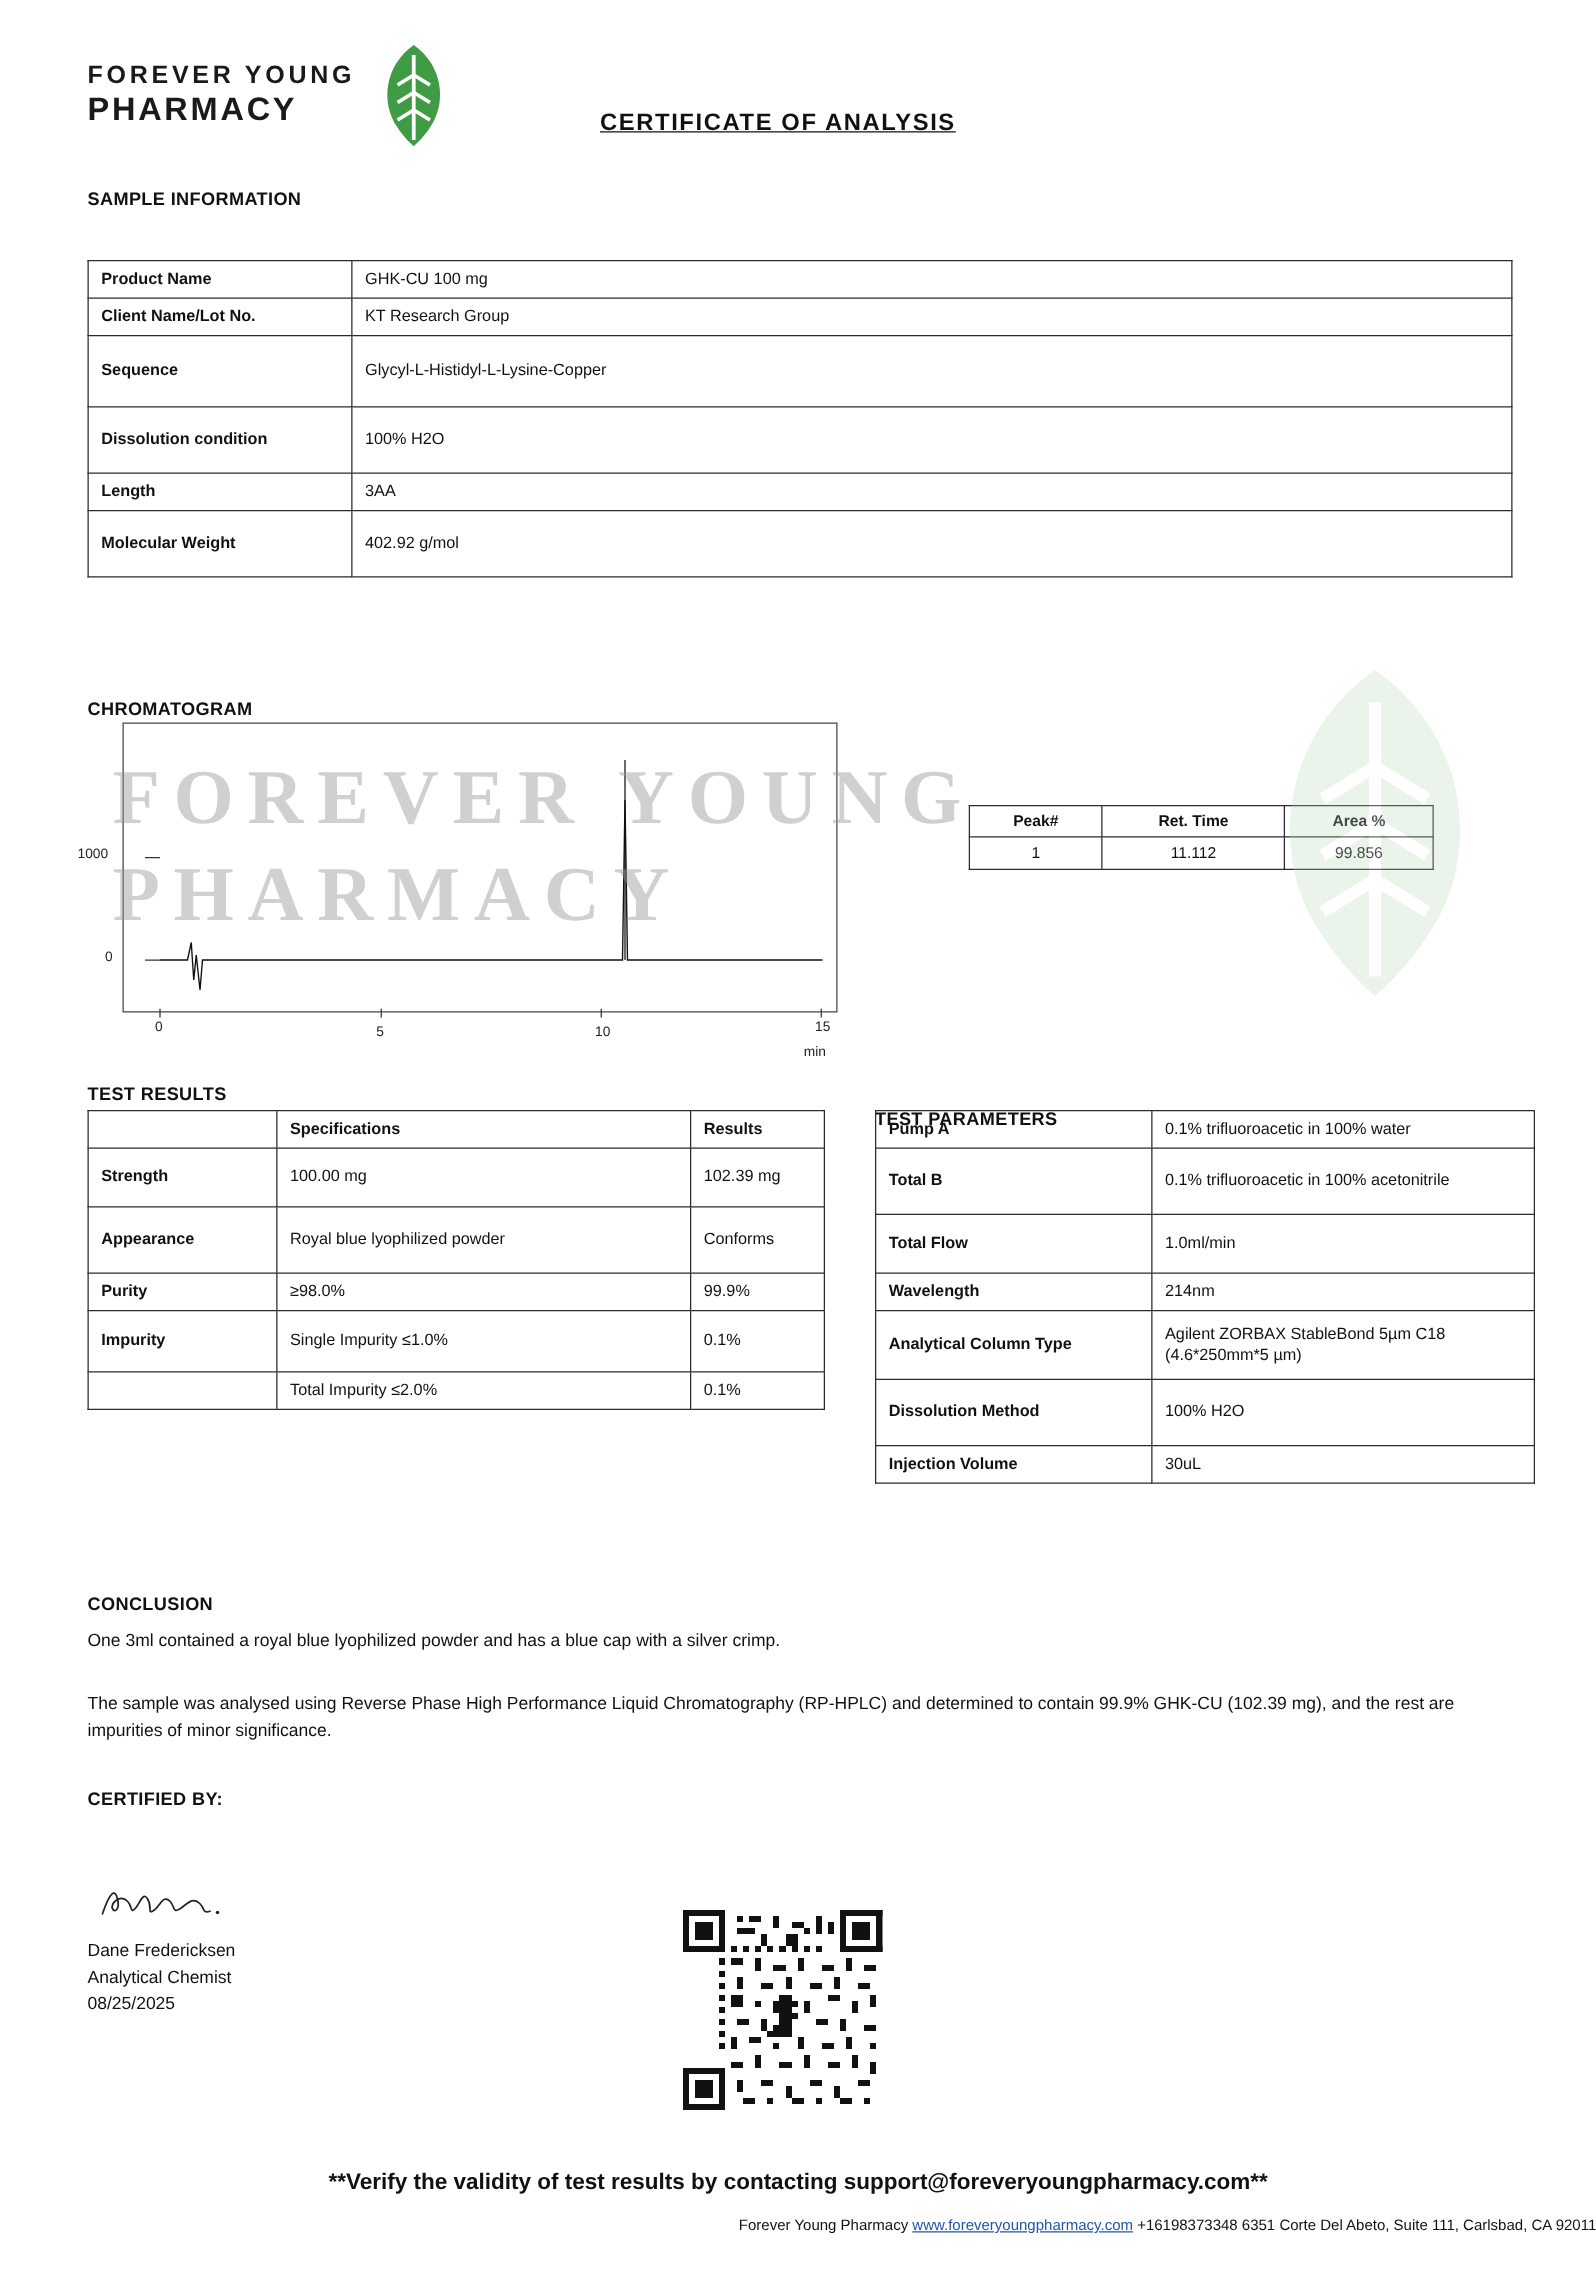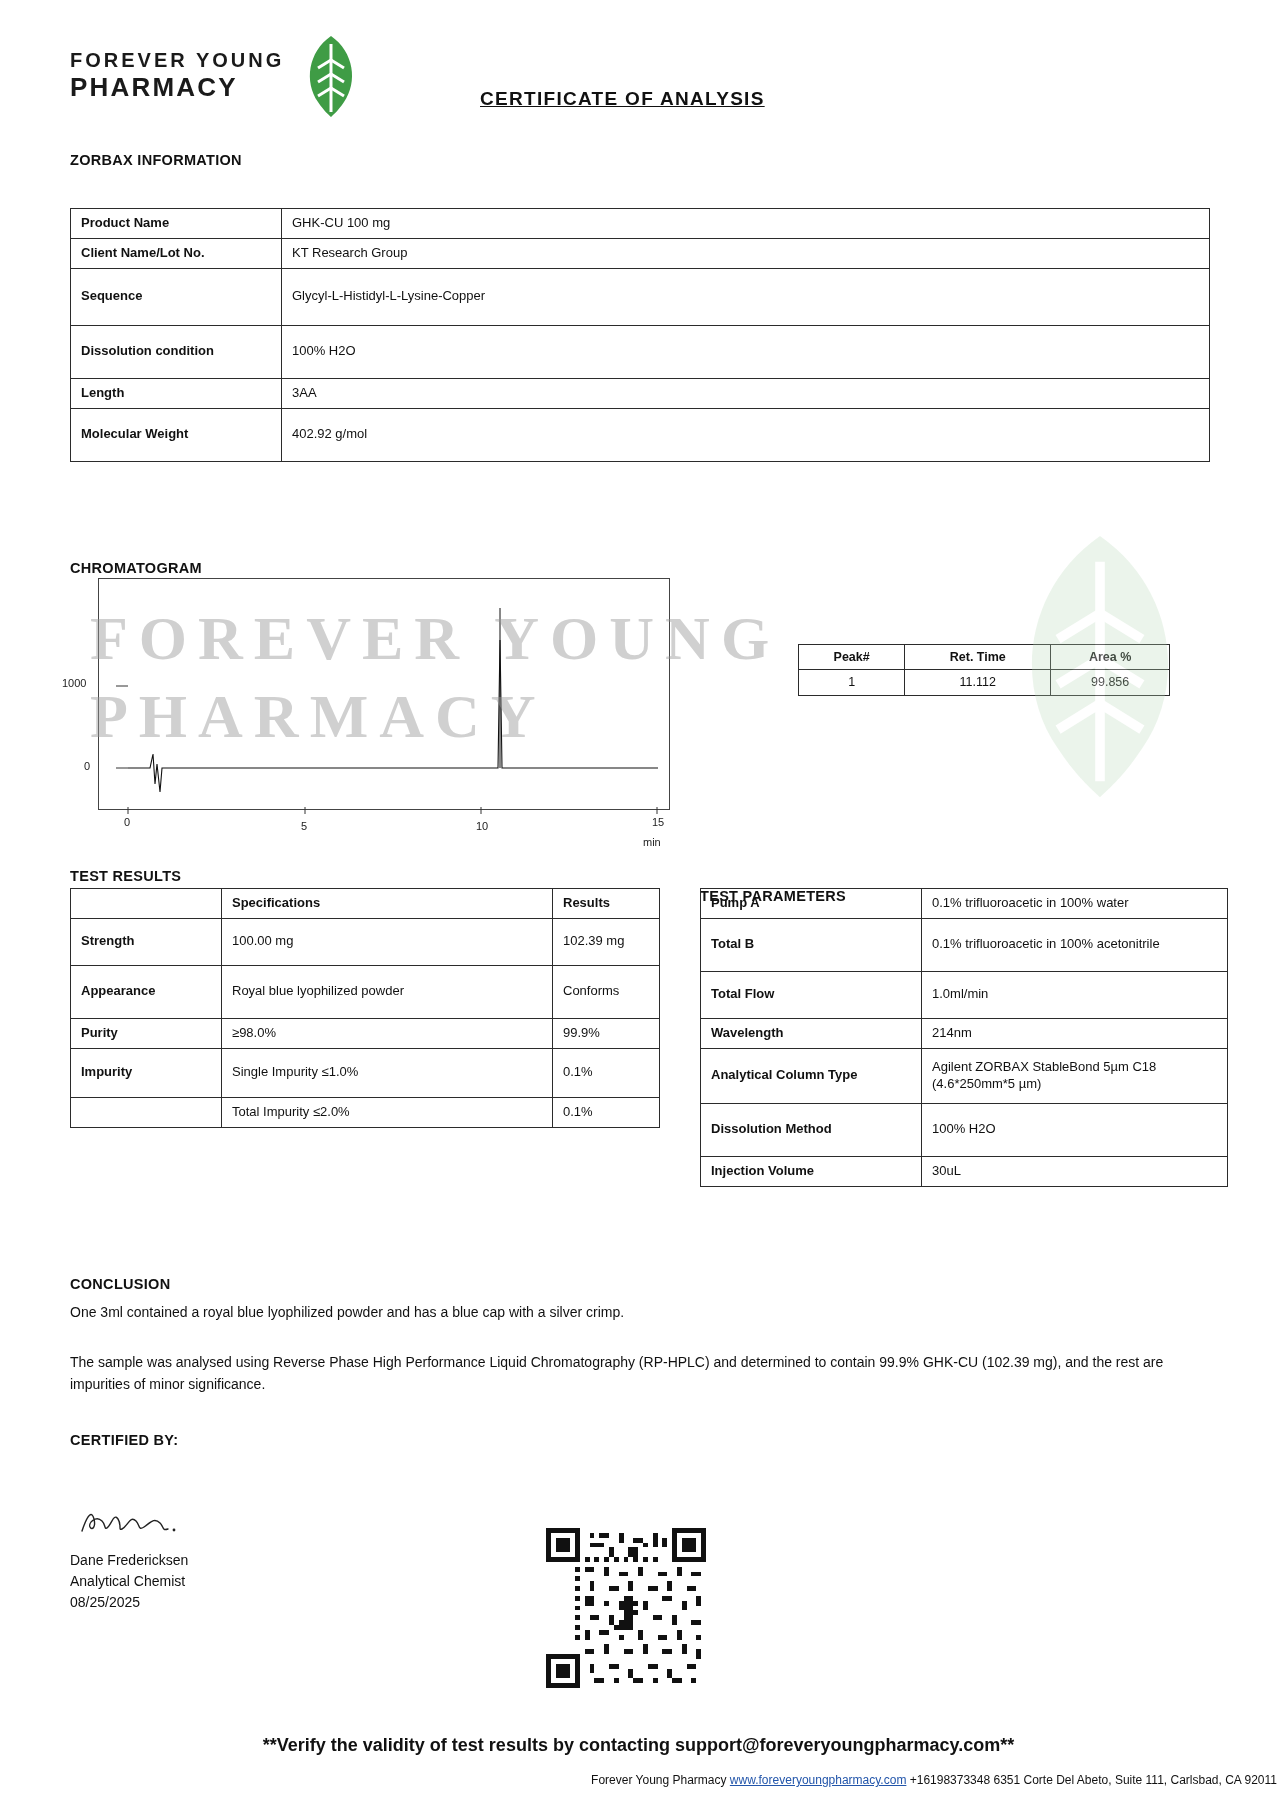--- a/index.html
+++ b/index.html
@@ -90,21 +90,21 @@
   #results-table { top: 888px; left: 70px; width: 590px; }
   #results-table td:nth-child(1){ width: 130px; }
   #results-table td:nth-child(2){ width: 310px; }
 
   
   #params-table { top: 888px; left: 700px; width: 528px; }
   #params-table td:nth-child(1){ width: 200px; }
 
   
   #peak-table {
-    top: 644px; left: 798px; width: 372px;
+    top: 644px; left: 775px; width: 372px;
     font-size: 12.5px;
   }
   #peak-table td {
     text-align: center;
     padding: 4px 8px;
   }
   #peak-table td.hdr { font-weight: bold; }
 
   
   .chrom-wrap {
@@ -219,21 +219,21 @@
         <path d="M31 10 L31 78" stroke="#ffffff" stroke-width="3" fill="none"></path>
         <path d="M31 26 L18 34 M31 40 L18 48 M31 54 L18 62" stroke="#ffffff" stroke-width="3" fill="none"></path>
         <path d="M31 26 L44 34 M31 40 L44 48 M31 54 L44 62" stroke="#ffffff" stroke-width="3" fill="none"></path>
       </svg>
     </div>
   </div>
 </div>
 
 <div class="coa-title">CERTIFICATE OF ANALYSIS</div>
 
-<div class="sec-head" style="top:152px; left:70px;">ZORBAX INFORMATION</div>
+<div class="sec-head" style="top:152px; left:70px;">SAMPLE INFORMATION</div>
 
 <table class="doc" id="sample-table">
   <tbody>
       <tr>
     <td class="lbl">Product Name</td>
     <td>GHK-CU 100 mg</td>
   </tr>
   <tr>
     <td class="lbl">Client Name/Lot No.</td>
     <td>KT Research Group</td>

